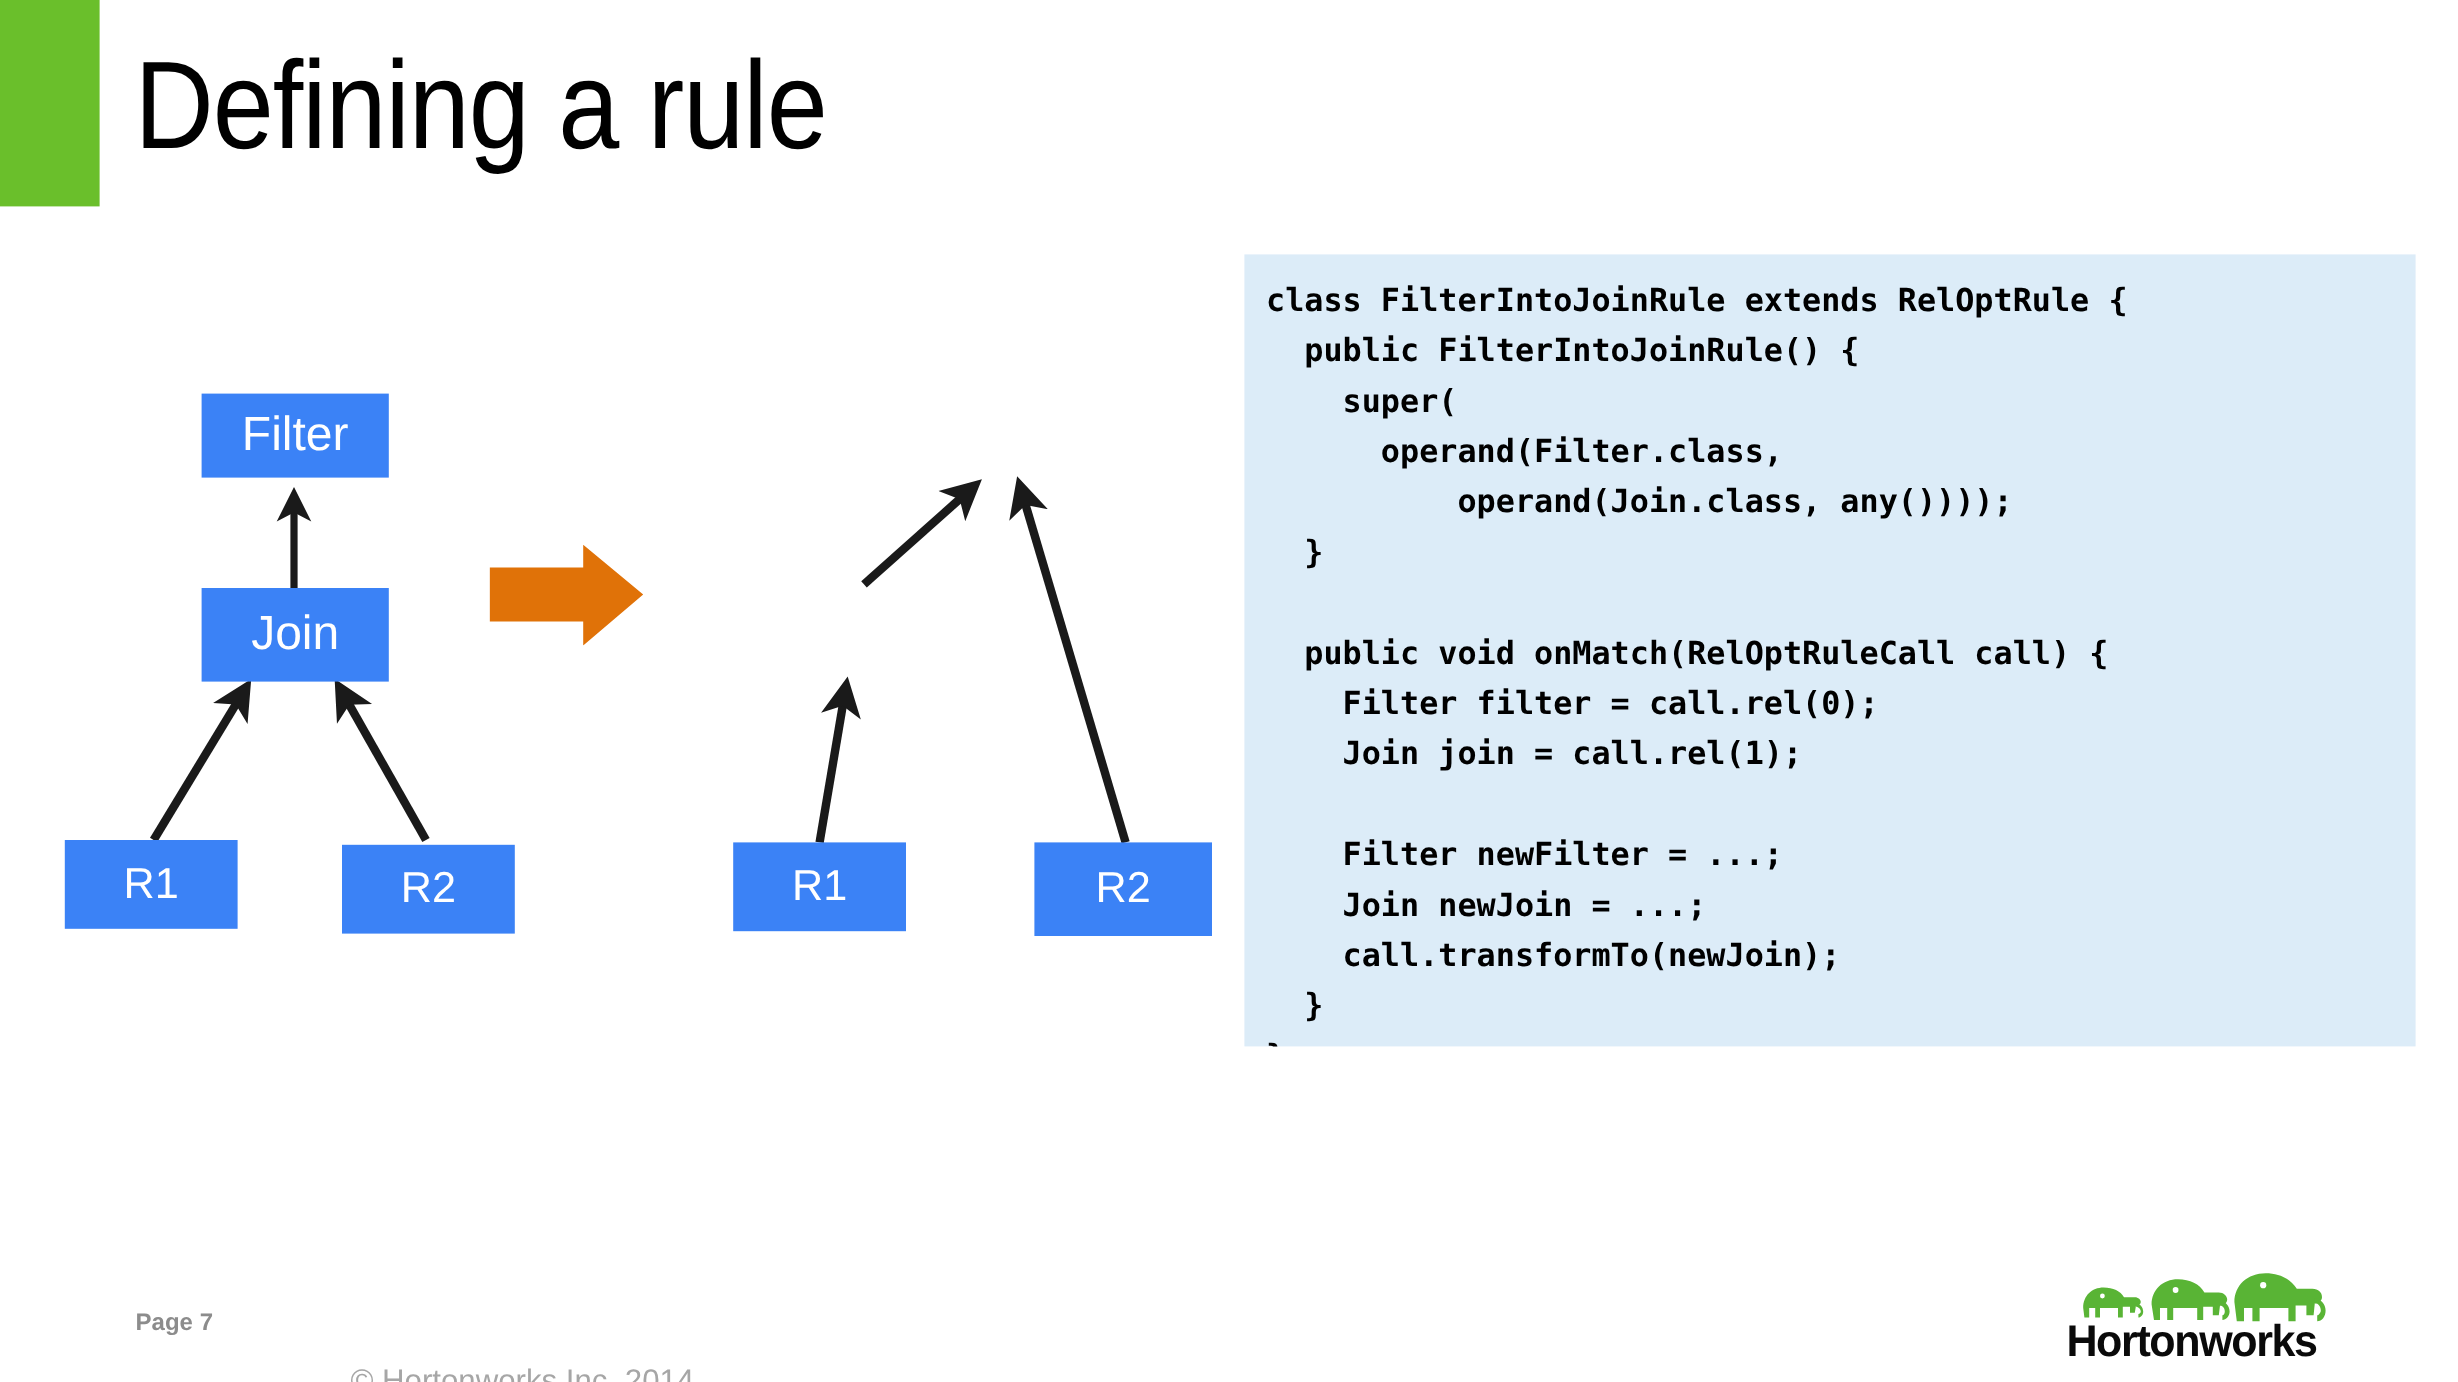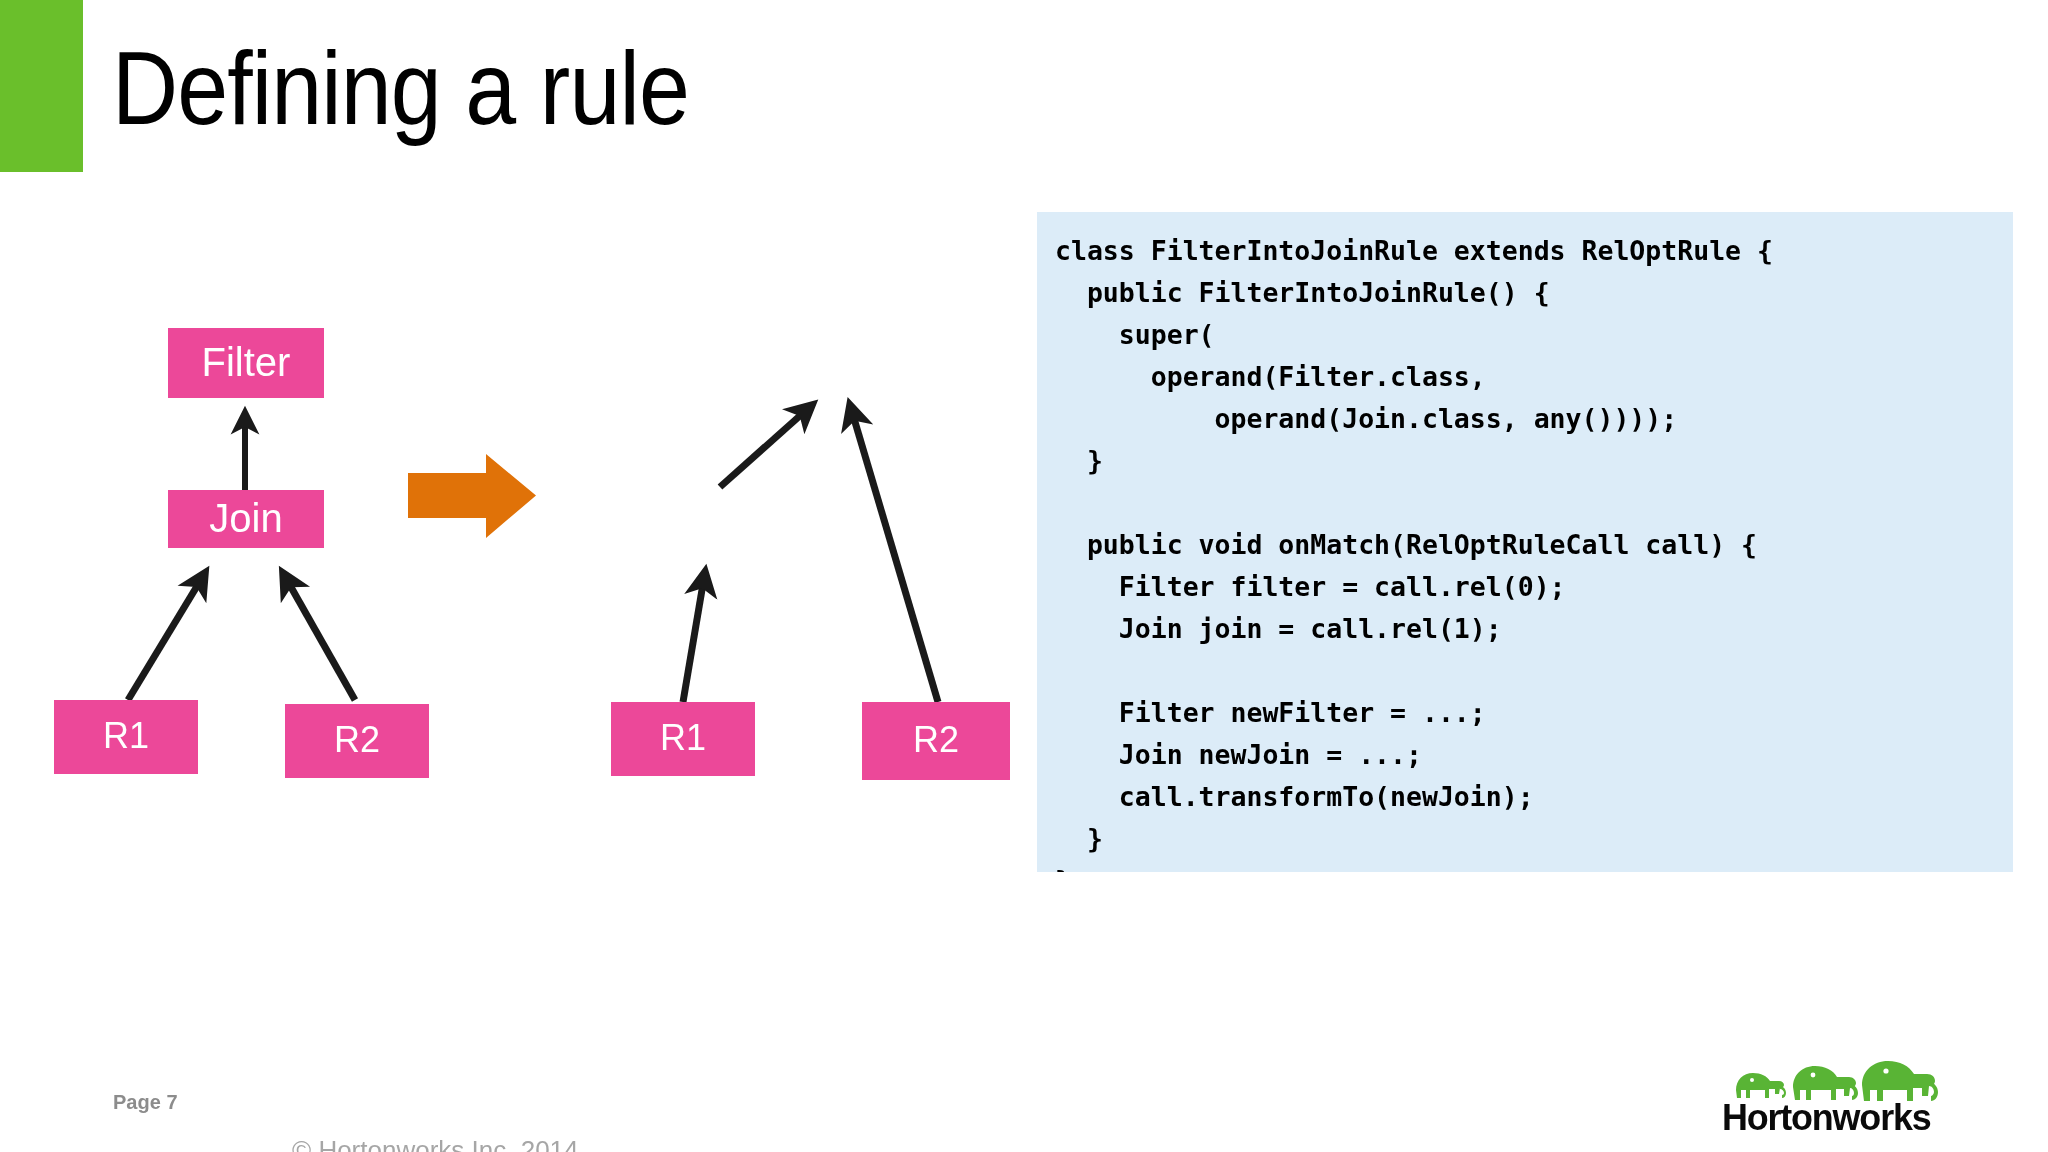--- a/index.html
+++ b/index.html
@@ -41,21 +41,21 @@
   
   #diagram {
     position: absolute;
     left: 0;
     top: 0;
     width: 1030px;
     height: 1000px;
   }
   .node-box {
     position: absolute;
-    background: #ec4899;
+    background: #3b82f6;
     color: #ffffff;
     display: flex;
     align-items: center;
     justify-content: center;
     font-size: 40px;
     line-height: 1;
     font-weight: 400;
     box-sizing: border-box;
     padding-bottom: 3px;
   }
@@ -184,21 +184,21 @@
     </g>
     <g>
       <line x1="938" y1="702" x2="850" y2="405" stroke="#1A1A1A" stroke-width="7" marker-end="url(#arrowhead)"></line>
     </g>
     <g>
       <line x1="683" y1="702" x2="705" y2="572" stroke="#1A1A1A" stroke-width="7" marker-end="url(#arrowhead)"></line>
     </g>
   </svg>
 
   <div class="node-box" style="left:168px; top:328px; width:156px; height:70px;">Filter</div>
-  <div class="node-box" style="left:168px; top:490px; width:156px; height:58px;">Join</div>
+  <div class="node-box" style="left:168px; top:490px; width:156px; height:78px;">Join</div>
   <div class="node-box big-label" style="left:54px; top:700px; width:144px; height:74px;">R1</div>
   <div class="node-box big-label" style="left:285px; top:704px; width:144px; height:74px;">R2</div>
 
   <svg id="transform-arrow" viewBox="0 0 128 84" width="128" height="84">
     <path d="M0,19 L78,19 L78,0 L128,41.5 L78,84 L78,64 L0,64 Z" fill="#E07208"></path>
   </svg>
 
   <div class="node-box big-label" style="left:611px; top:702px; width:144px; height:74px;">R1</div>
   <div class="node-box big-label" style="left:862px; top:702px; width:148px; height:78px;">R2</div>
 </div>

